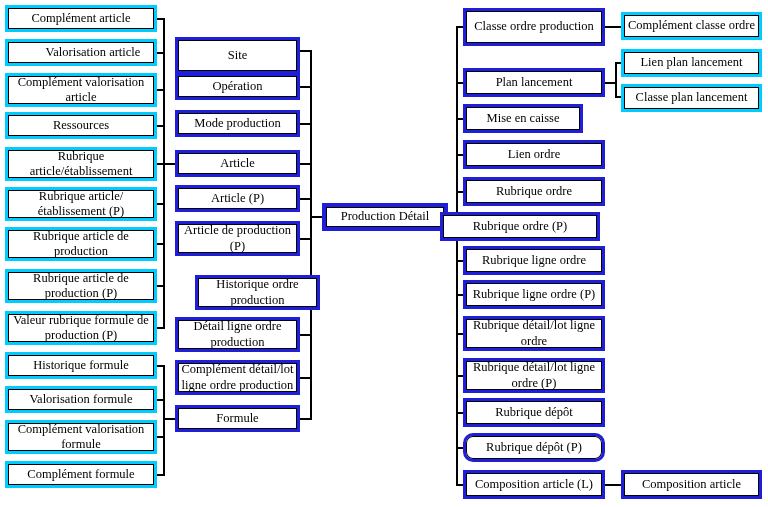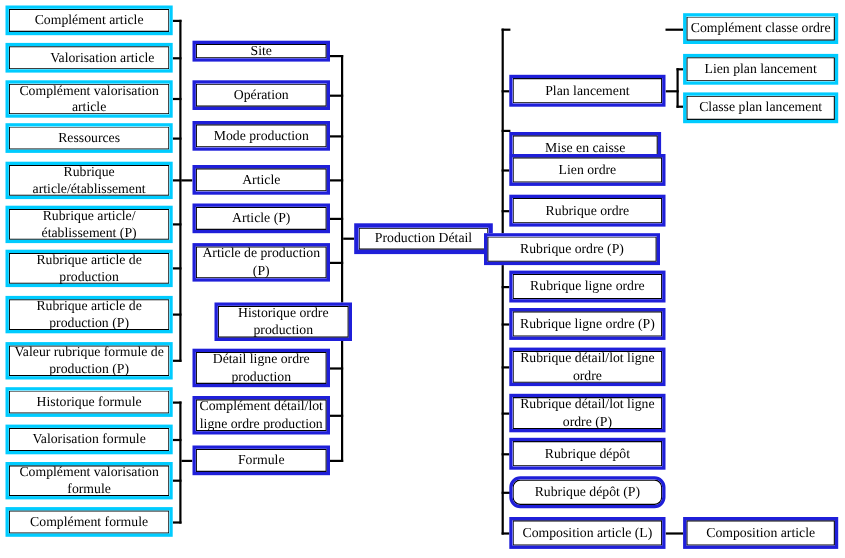--- a/index.html
+++ b/index.html
@@ -138,21 +138,21 @@
     <div class="node cyan" style="left: 5px; top: 386px; width: 152px; height: 27px;">
       <span class="lbl">Valorisation formule</span>
     </div>
     <div class="node cyan" style="left: 5px; top: 420px; width: 152px; height: 34px;">
       <span class="lbl">Complément valorisation
 formule</span>
     </div>
     <div class="node cyan" style="left: 5px; top: 461px; width: 152px; height: 27px;">
       <span class="lbl">Complément formule</span>
     </div>
-    <div class="node blue" style="left: 175px; top: 37px; width: 125px; height: 19px;">
+    <div class="node blue" style="left: 175px; top: 37px; width: 125px; height: 37px;">
       <span class="lbl">Site</span>
     </div>
     <div class="node blue" style="left: 175px; top: 73px; width: 125px; height: 27px;">
       <span class="lbl">Opération</span>
     </div>
     <div class="node blue" style="left: 175px; top: 110px; width: 125px; height: 27px;">
       <span class="lbl">Mode production</span>
     </div>
     <div class="node blue" style="left: 175px; top: 150px; width: 125px; height: 27px;">
       <span class="lbl">Article</span>
@@ -175,24 +175,27 @@
     <div class="node blue" style="left: 175px; top: 360px; width: 125px; height: 35px;">
       <span class="lbl">Complément détail/lot
 ligne ordre production</span>
     </div>
     <div class="node blue" style="left: 175px; top: 405px; width: 125px; height: 27px;">
       <span class="lbl">Formule</span>
     </div>
     <div class="node main" style="left: 322px; top: 203px; width: 126px; height: 28px;">
       <span class="lbl">Production Détail</span>
     </div>
+    <div class="node blue" style="left: 463px; top: 8px; width: 142px; height: 38px;">
+      <span class="lbl">Classe ordre production</span>
+    </div>
     <div class="node blue" style="left: 463px; top: 68px; width: 142px; height: 29px;">
       <span class="lbl">Plan lancement</span>
     </div>
-    <div class="node blue" style="left: 463px; top: 120px; width: 138px; height: 29px;">
+    <div class="node blue" style="left: 463px; top: 104px; width: 120px; height: 29px;">
       <span class="lbl">Mise en caisse</span>
     </div>
     <div class="node blue" style="left: 463px; top: 140px; width: 142px; height: 29px;">
       <span class="lbl">Lien ordre</span>
     </div>
     <div class="node blue" style="left: 463px; top: 177px; width: 142px; height: 29px;">
       <span class="lbl">Rubrique ordre</span>
     </div>
     <div class="node blue" style="left: 440px; top: 212px; width: 160px; height: 29px;">
       <span class="lbl">Rubrique ordre (P)</span>

